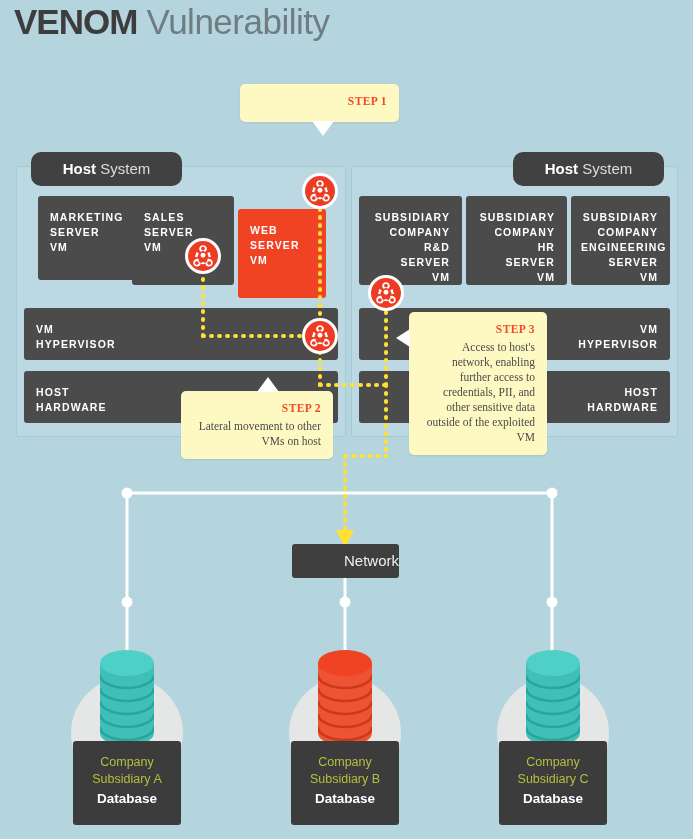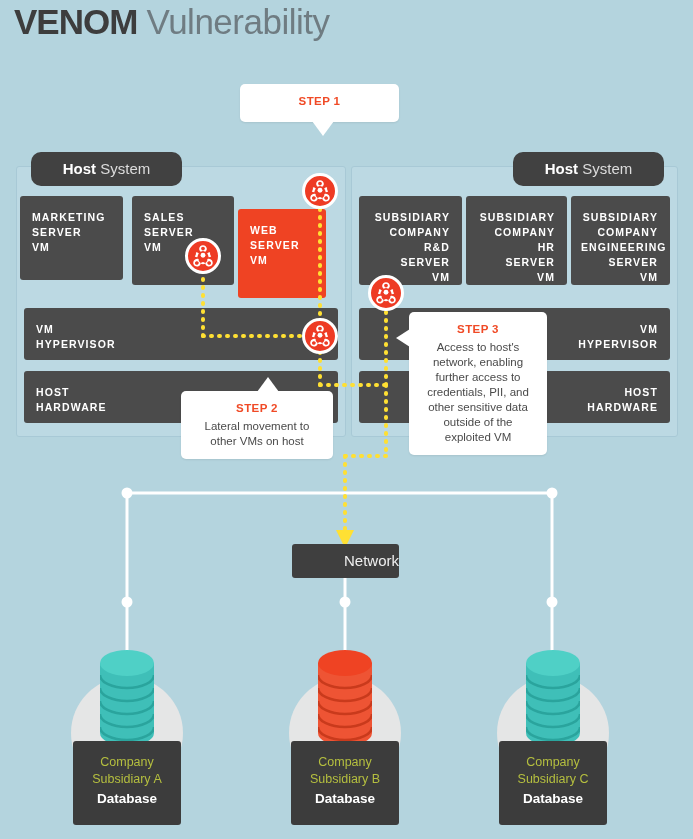--- a/index.html
+++ b/index.html
@@ -55,45 +55,46 @@
     font-weight: bold;
     letter-spacing: 1.1px;
     line-height: 15px;
     padding: 14px 10px 0 12px;
     text-transform: uppercase;
   }
   .vm.right-text { text-align: right; padding: 14px 12px 0 10px; }
   .vm.infected { background: #ef4323; }
 
   
-  #vm-marketing { left: 20px;  top: 196px; width: 103px; height: 84px; }
+  #vm-marketing { left: 38px;  top: 196px; width: 103px; height: 84px; }
   #vm-sales     { left: 132px; top: 196px; width: 102px; height: 89px; }
   #vm-web       { left: 238px; top: 209px; width: 88px; height: 89px; }
   #vm-hypervisor-left { left: 24px; top: 308px; width: 314px; height: 52px; }
   #vm-hardware-left   { left: 24px; top: 371px; width: 314px; height: 52px; }
 
   
   #vm-rnd  { left: 359px; top: 196px; width: 103px; height: 89px; }
   #vm-hr   { left: 466px; top: 196px; width: 101px; height: 89px; }
   #vm-eng  { left: 571px; top: 196px; width: 99px;  height: 89px; }
   #vm-hypervisor-right { left: 359px; top: 308px; width: 311px; height: 52px; }
   #vm-hardware-right   { left: 359px; top: 371px; width: 311px; height: 52px; }
 
   
   .callout {
     position: absolute;
-    background: #ffffff;
+    background: #fef9c3;
     border-radius: 5px;
     color: #4a4a4a;
     font-size: 11.5px;
     line-height: 15px;
-    text-align: center;
+    text-align: right;
     padding: 10px 12px;
     z-index: 9;
     box-shadow: 0 1px 2px rgba(0,0,0,0.08);
+    font-family: Liberation Serif, serif;
   }
   .callout .step {
     display: block;
     color: #f04a26;
     font-weight: bold;
     font-size: 11.5px;
     letter-spacing: 0.4px;
     margin-bottom: 3px;
   }
   .callout .tail {

